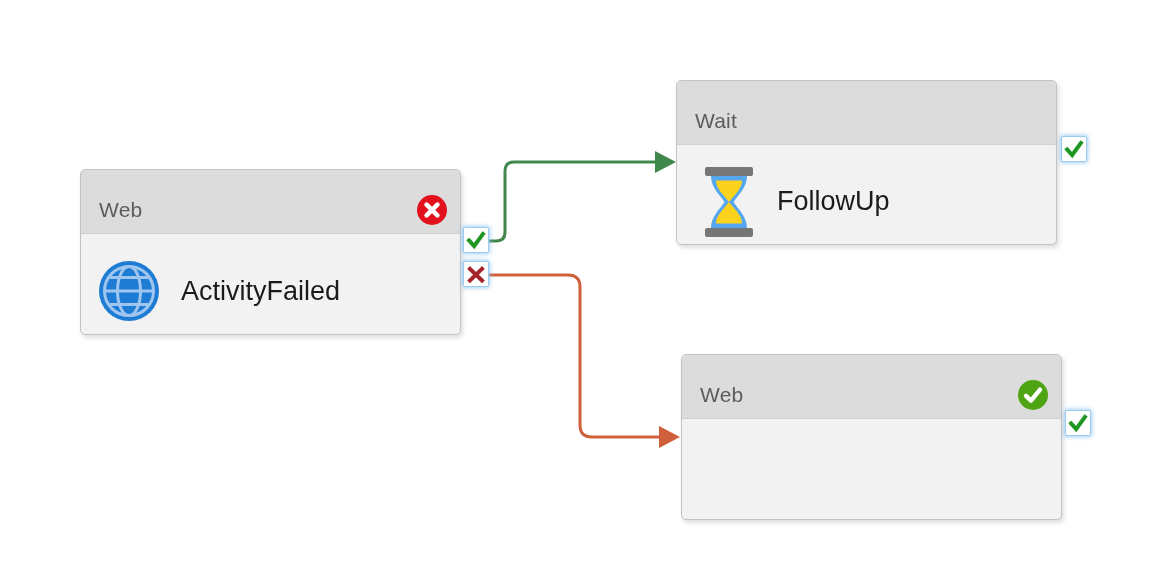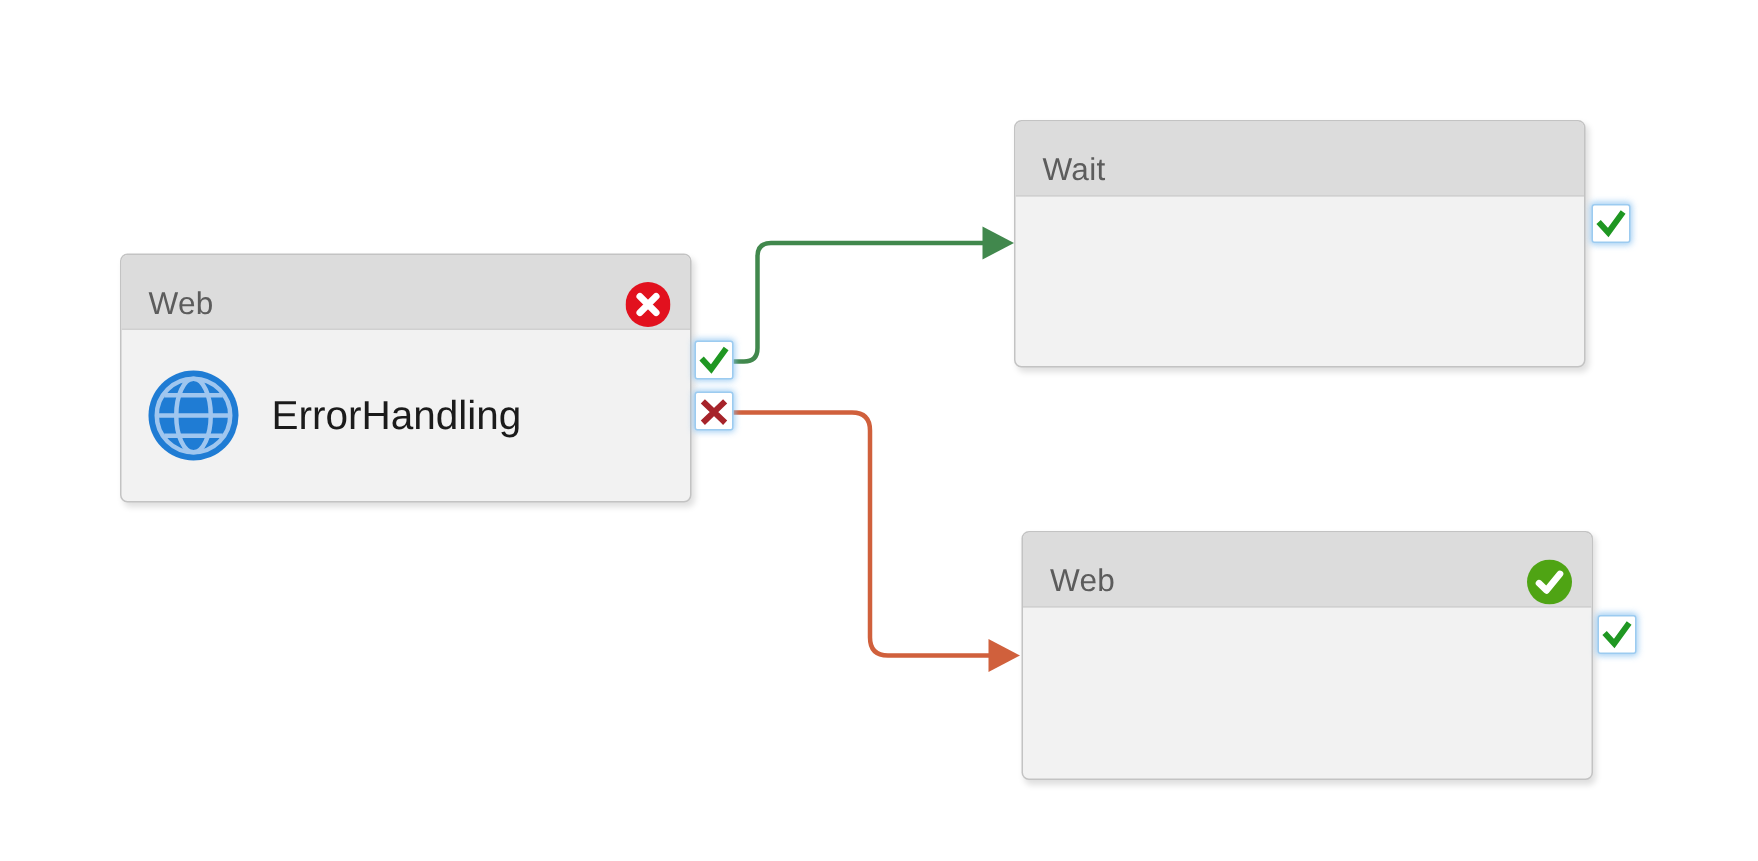--- a/index.html
+++ b/index.html
@@ -27,21 +27,21 @@
     position: absolute;
     background: #f2f2f2;
     border: 1px solid #c3c3c3;
     border-radius: 5px;
     box-shadow: 2px 3px 4px rgba(0,0,0,0.13);
     overflow: hidden;
     z-index: 1;
     box-sizing: border-box;
   }
   .node-header {
-    height: 50px;
+    height: 64px;
     background: #dcdcdc;
     display: flex;
     align-items: center;
     padding: 16px 13px 0 18px;
     border-bottom: 1px solid #d0d0d0;
     box-sizing: border-box;
     text-align: right;
   }
   .node-type {
     font-size: 21px;
@@ -123,38 +123,49 @@
           <circle cx="31" cy="31" r="30" fill="#1f7cd4"></circle>
           <g fill="none" stroke="#9fc6ef" stroke-width="3">
             <circle cx="31" cy="31" r="24.5"></circle>
             <ellipse cx="31" cy="31" rx="11.5" ry="24.5"></ellipse>
             <line x1="6.5" y1="31" x2="55.5" y2="31"></line>
             <line x1="11.5" y1="17.5" x2="50.5" y2="17.5"></line>
             <line x1="11.5" y1="44.5" x2="50.5" y2="44.5"></line>
           </g>
         </svg>
       </span>
-      <span class="node-title">ErrorHandling</span>
+      <span class="node-title">ActivityFailed</span>
     </div>
   </div>
 
   <div class="port" style="left:463px; top:227px;">
     <svg width="24" height="24" viewBox="0 0 26 26">
       <path d="M5.5 13.5 L11 19.5 L20.5 6.5" fill="none" stroke="#1f9722" stroke-width="4.3" stroke-linecap="square"></path>
     </svg>
   </div>
   <div class="port" style="left:463px; top:261px;">
     <svg width="24" height="24" viewBox="0 0 26 26">
       <path d="M6.5 7.5 L19.5 20 M19.5 7.5 L6.5 20" fill="none" stroke="#a6232a" stroke-width="4.3" stroke-linecap="square"></path>
     </svg>
   </div>
 
   <div class="node" style="left:676px; top:80px; width:381px; height:165px;">
     <div class="node-header">
       <span class="node-type">Wait</span>
+    </div>
+    <div class="node-body" style="padding-left:25px;">
+      <span class="node-icon">
+        <svg width="54" height="70" viewBox="0 0 54 70">
+          <rect x="3" y="0" width="48" height="9" rx="2" fill="#767676"></rect>
+          <rect x="3" y="61" width="48" height="9" rx="2" fill="#767676"></rect>
+          <path d="M9 9 H45 C45 20 37 27 31.5 35 C37 43 45 50 45 61 H9 C9 50 17 43 22.5 35 C17 27 9 20 9 9 Z" fill="#55a8f0"></path>
+          <path d="M14 13.5 H40 C40 21.5 33 27.5 27 35 C33 42.5 40 48.5 40 56.5 H14 C14 48.5 21 42.5 27 35 C21 27.5 14 21.5 14 13.5 Z" fill="#fdd21c"></path>
+        </svg>
+      </span>
+      <span class="node-title">FollowUp</span>
     </div>
   </div>
 
   <div class="port" style="left:1061px; top:136px;">
     <svg width="24" height="24" viewBox="0 0 26 26">
       <path d="M5.5 13.5 L11 19.5 L20.5 6.5" fill="none" stroke="#1f9722" stroke-width="4.3" stroke-linecap="square"></path>
     </svg>
   </div>
 
   <div class="node" style="left:681px; top:354px; width:381px; height:166px;">

